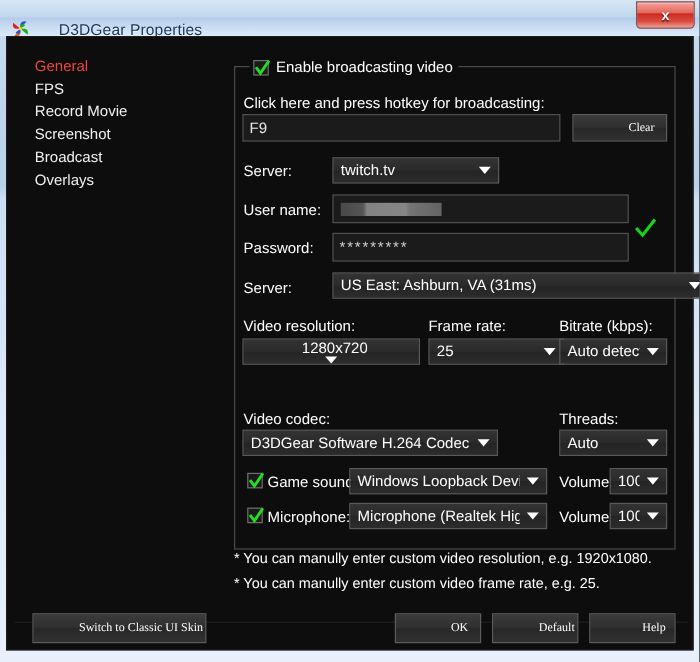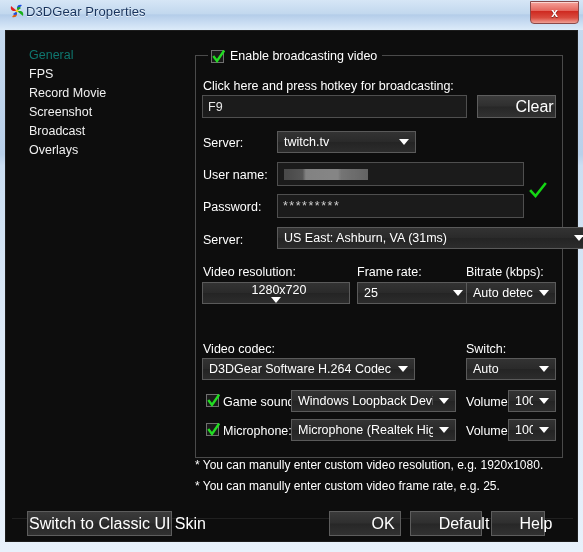--- a/index.html
+++ b/index.html
@@ -14,21 +14,21 @@
   #window{
     position:relative;width:583px;height:552px;box-sizing:border-box;
     background:linear-gradient(to bottom,#c9dcf0 0%,#b9d0ea 28%,#cbdef2 30%,#dce9f7 60%,#e8f1fb 100%);
     padding:0;
   }
   #titlebar{
     position:absolute;left:0;top:0;width:583px;height:30px;
     background:linear-gradient(to bottom,#d6e6f6 0%,#c2d8ee 45%,#b4cde9 50%,#cbdef3 78%,#dcebf9 100%);
   }
   #titlebar .tb-left{
-    position:absolute;left:8px;top:2px;display:flex;align-items:center;gap:0;
+    position:absolute;left:8px;top:15px;display:flex;align-items:center;gap:23px;
   }
   #app-icon{width:18px;height:18px;position:relative;}
   #title-text{
     font-size:13px;color:#18335c;letter-spacing:.1px;white-space:nowrap;
     text-shadow:0 1px 0 rgba(255,255,255,.75);
   }
   #close-btn{
     position:absolute;right:4px;top:1px;width:47px;height:21px;
     border:1px solid #8a4a4a;border-radius:0 0 4px 4px;
     background:linear-gradient(to bottom,#f6a39b 0%,#e4655c 42%,#cf2a21 45%,#d94b3e 75%,#f0a096 100%);
@@ -46,21 +46,21 @@
     background:#0d0d0d;box-sizing:border-box;
     border:1px solid #1d1d1d;
   }
 
   
   #sidebar{position:absolute;left:17px;top:15px;width:150px;}
   .nav-item{
     font-size:12.5px;color:#f0f0f0;padding:2px 0 2px 6px;line-height:15px;
     cursor:pointer;white-space:nowrap;
   }
-  .nav-item.sel{color:#0f766e;}
+  .nav-item.sel{color:#ef4444;}
 
   
   #groupbox{
     position:absolute;left:189px;top:24px;width:368px;height:403px;
     border:1px solid #4a4a4a;box-sizing:border-box;
   }
   #group-legend{
     position:absolute;left:202px;top:17px;height:16px;display:flex;align-items:center;gap:6px;
     background:#0d0d0d;padding:0 5px 0 3px;
   }
@@ -96,22 +96,22 @@
   .combo .carrow{
     width:22px;flex:none;display:flex;align-items:center;justify-content:center;
   }
   .carrow i{
     display:block;width:0;height:0;border-left:5px solid transparent;
     border-right:5px solid transparent;border-top:6px solid #ffffff;
   }
   .btn{
     position:absolute;box-sizing:border-box;
     background:linear-gradient(to bottom,#3b3b3b 0%,#2f2f2f 48%,#272727 52%,#313131 100%);
-    border:1px solid #5d5d5d;color:#ffffff;font-size:16px;
-    font-family:Liberation Sans, sans-serif;
+    border:1px solid #5d5d5d;color:#ffffff;font-size:10px;
+    font-family:Liberation Serif, serif;
     display:flex;align-items:center;justify-content:center;cursor:pointer;
     white-space:nowrap;
     padding-left:36px;
   }
   .note{
     position:absolute;font-size:12px;color:#ffffff;white-space:nowrap;
   }
 
   .okcheck{position:absolute;}
   .pwdots{letter-spacing:1.5px;color:#cfcfcf;font-size:12.5px;}
@@ -225,21 +225,21 @@
         </span>
     </div>
     <div class="combo" style="left:460px;top:251px;width:90px;height:22px;">
       <span class="ctext">Auto detect</span>
       <span class="carrow">
           <i></i>
         </span>
     </div>
 
     <div class="lbl" style="left:197px;top:311px;">Video codec:</div>
-    <div class="lbl" style="left:460px;top:311px;">Switch:</div>
+    <div class="lbl" style="left:460px;top:311px;">Threads:</div>
 
     <div class="combo" style="left:196px;top:327px;width:213px;height:22px;">
       <span class="ctext">D3DGear Software H.264 Codec</span>
       <span class="carrow">
           <i></i>
         </span>
     </div>
     <div class="combo" style="left:460px;top:327px;width:90px;height:22px;">
       <span class="ctext">Auto</span>
       <span class="carrow">
@@ -287,16 +287,16 @@
         </span>
     </div>
 
     <div class="note" style="left:189px;top:427px;">* You can manully enter custom video resolution, e.g. 1920x1080.</div>
     <div class="note" style="left:189px;top:448px;">* You can manully enter custom video frame rate, e.g. 25.</div>
 
     <div id="footer-sep"></div>
     <div class="btn" style="left:21px;top:480px;width:145px;height:25px;">Switch to Classic UI Skin</div>
     <div class="btn" style="left:323px;top:480px;width:72px;height:25px;">OK</div>
     <div class="btn" style="left:404px;top:480px;width:72px;height:25px;">Default</div>
-    <div class="btn" style="left:485px;top:480px;width:54px;height:25px;">Help</div>
+    <div class="btn" style="left:485px;top:480px;width:72px;height:25px;">Help</div>
 
   </div>
 </div>
 
 </body></html>

